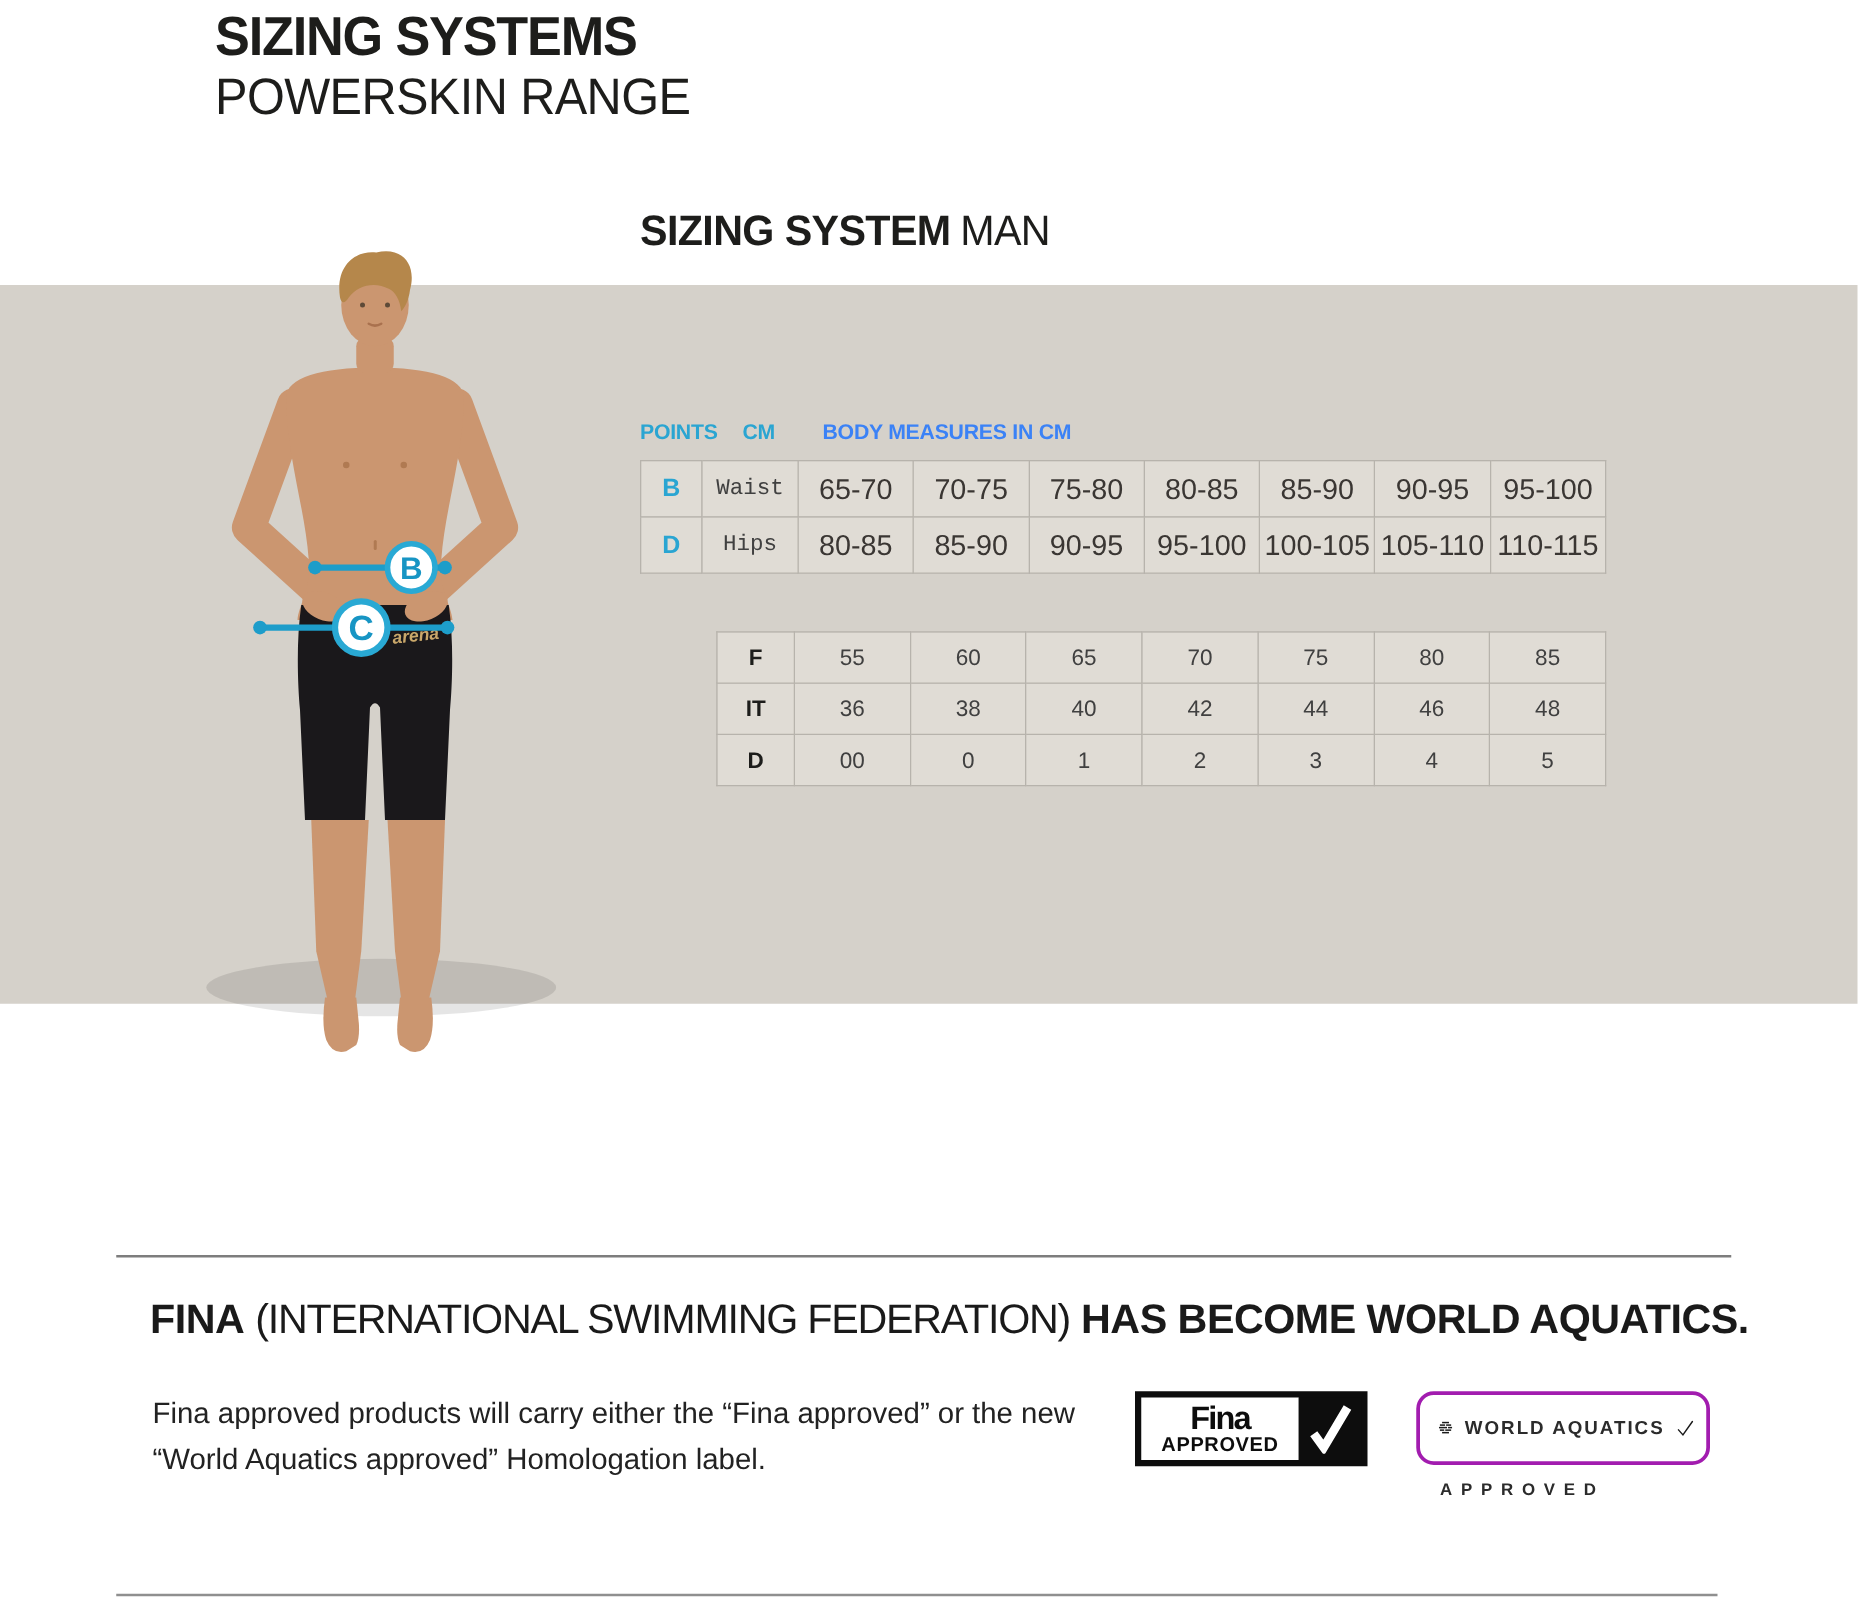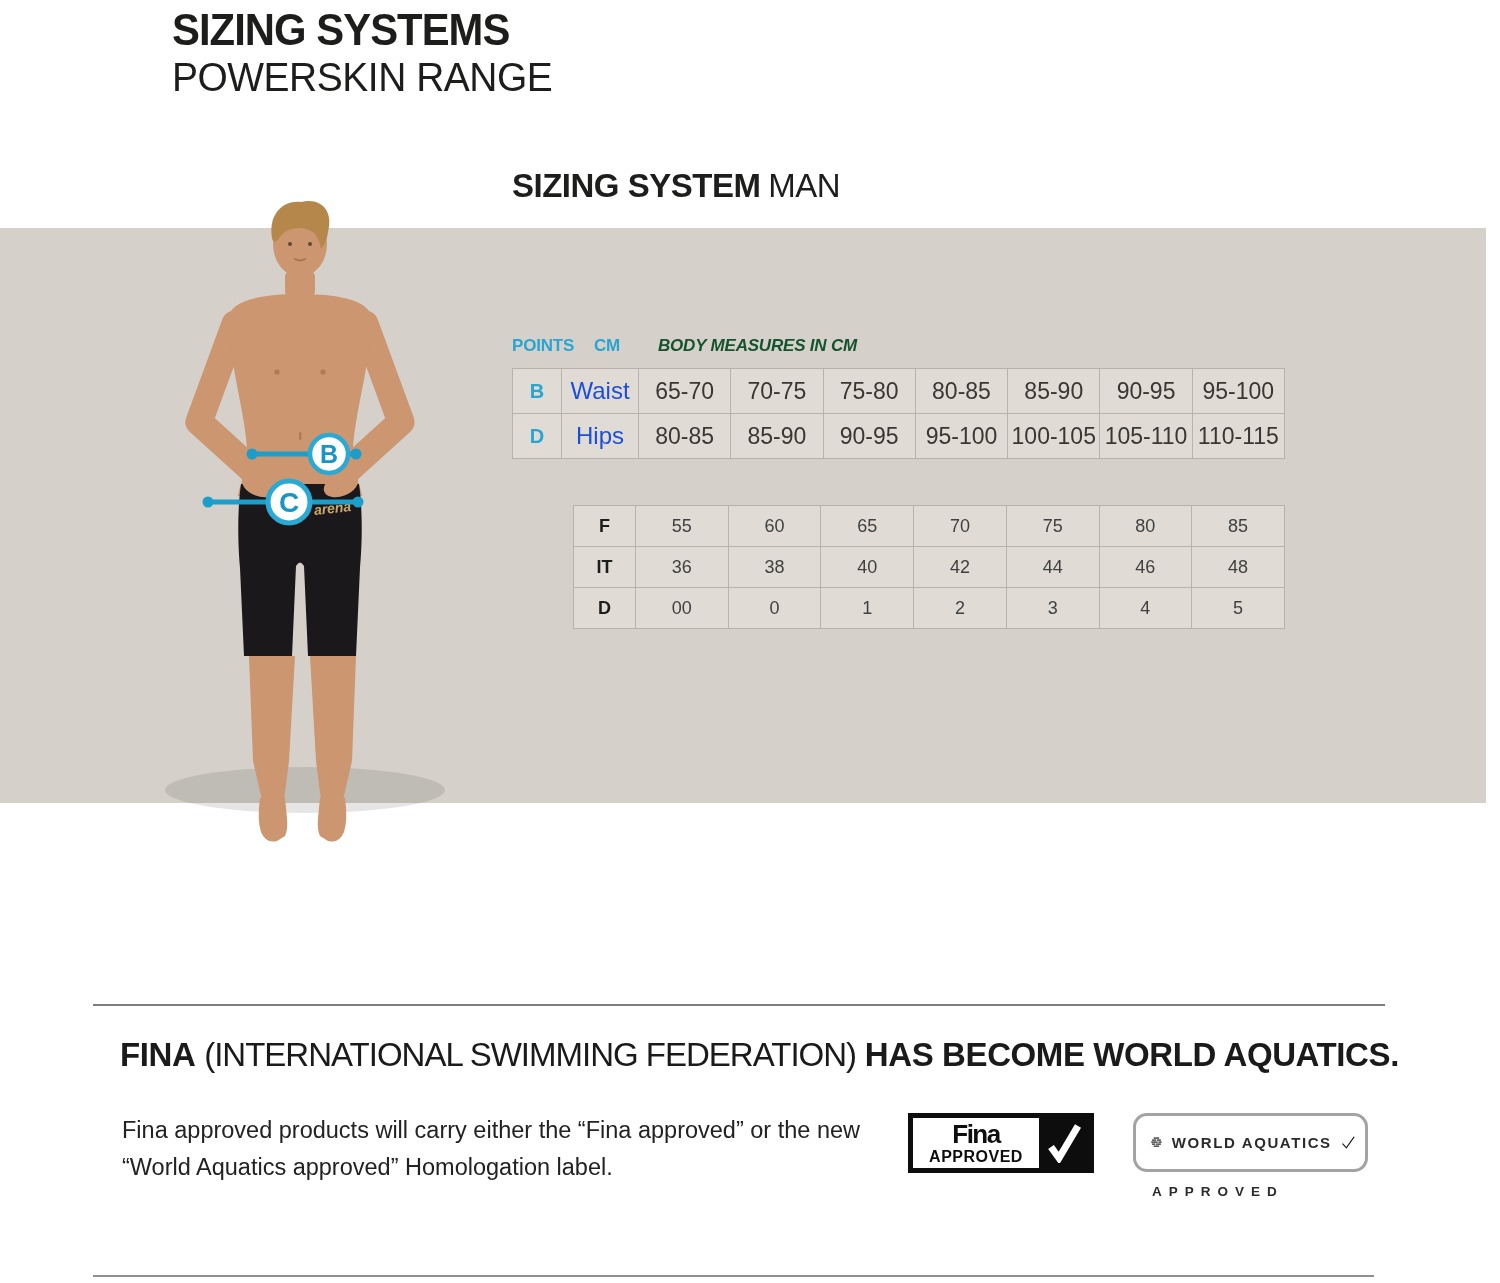--- a/index.html
+++ b/index.html
@@ -21,30 +21,30 @@
 
   
   .model-wrap{position:absolute;left:155px;top:196px;width:290px;height:655px;}
 
   
   .t1-header{position:absolute;left:512px;top:336px;width:773px;display:flex;align-items:flex-end;
              font-weight:700;font-size:17px;letter-spacing:-.2px;}
   .t1-header .hc{color:#2aa5d2;text-align:center;}
   .t1-header .h-points{width:46px;}
   .t1-header .h-cm{width:74px;padding-left:12px;}
-  .t1-header .h-body{color:#14532d;padding-left:14px;font-style:italic;}
+  .t1-header .h-body{color:#3b82f6;padding-left:14px;}
 
   
   table{border-collapse:collapse;table-layout:fixed;}
   td{border:1px solid #b7b3ac;background:#e0dcd5;text-align:center;vertical-align:middle;
      overflow:hidden;white-space:nowrap;}
   .t1{position:absolute;left:512px;top:368px;width:773px;}
   .t1 td{height:42px;font-size:23px;color:#3a3633;}
   .t1 .pt{width:46px;color:#2aa5d2;font-weight:700;font-size:20px;}
-  .t1 .lb{width:74px;color:#1d4ed8;font-size:24px;}
+  .t1 .lb{width:74px;color:#404040;font-size:18px;font-family:Liberation Mono, monospace;}
   .t2{position:absolute;left:573px;top:505px;width:712px;}
   .t2 td{height:38px;font-size:18px;color:#404040;}
   .t2 .lb{width:59px;color:#1d1d1b;font-weight:700;font-size:18px;}
   .t2 .lb.small{font-size:13px;letter-spacing:-.3px;}
 
   
   .rule{position:absolute;height:2px;background:#7d7d7d;}
   .rule-top{left:93px;top:1004px;width:1292px;}
   .rule-bottom{left:93px;top:1275px;width:1281px;background:#8f8f8f;}
 
@@ -61,21 +61,21 @@
   
   .fina-badge{position:absolute;left:908px;top:1113px;width:186px;height:60px;background:#0d0d0d;
               display:flex;box-sizing:border-box;padding:5px;}
   .fina-left{flex:1;background:#ffffff;display:flex;flex-direction:column;align-items:center;
              justify-content:center;line-height:1;}
   .fina-brand{font-size:26px;font-weight:800;letter-spacing:-1.5px;color:#0d0d0d;}
   .fina-approved{font-size:16px;font-weight:600;letter-spacing:.5px;color:#0d0d0d;margin-top:2px;}
   .fina-check{width:50px;display:flex;align-items:center;justify-content:center;background:#0d0d0d;}
 
   
-  .wa-badge{position:absolute;left:1133px;top:1113px;width:235px;height:59px;border:3px solid #a3a3a3;
+  .wa-badge{position:absolute;left:1133px;top:1113px;width:235px;height:59px;border:3px solid #a21caf;
             border-radius:14px;box-sizing:border-box;background:#fff;display:flex;align-items:center;
             padding:0 10px 0 14px;gap:9px;}
   .wa-text{font-size:15px;font-weight:700;letter-spacing:1.6px;color:#2b2b2b;white-space:nowrap;flex:1;}
   .wa-approved{position:absolute;left:1152px;top:1184px;font-size:13.5px;font-weight:600;
                letter-spacing:7px;color:#2b2b2b;}
 </style>
 </head>
 <body>
 
 <div class="page">

